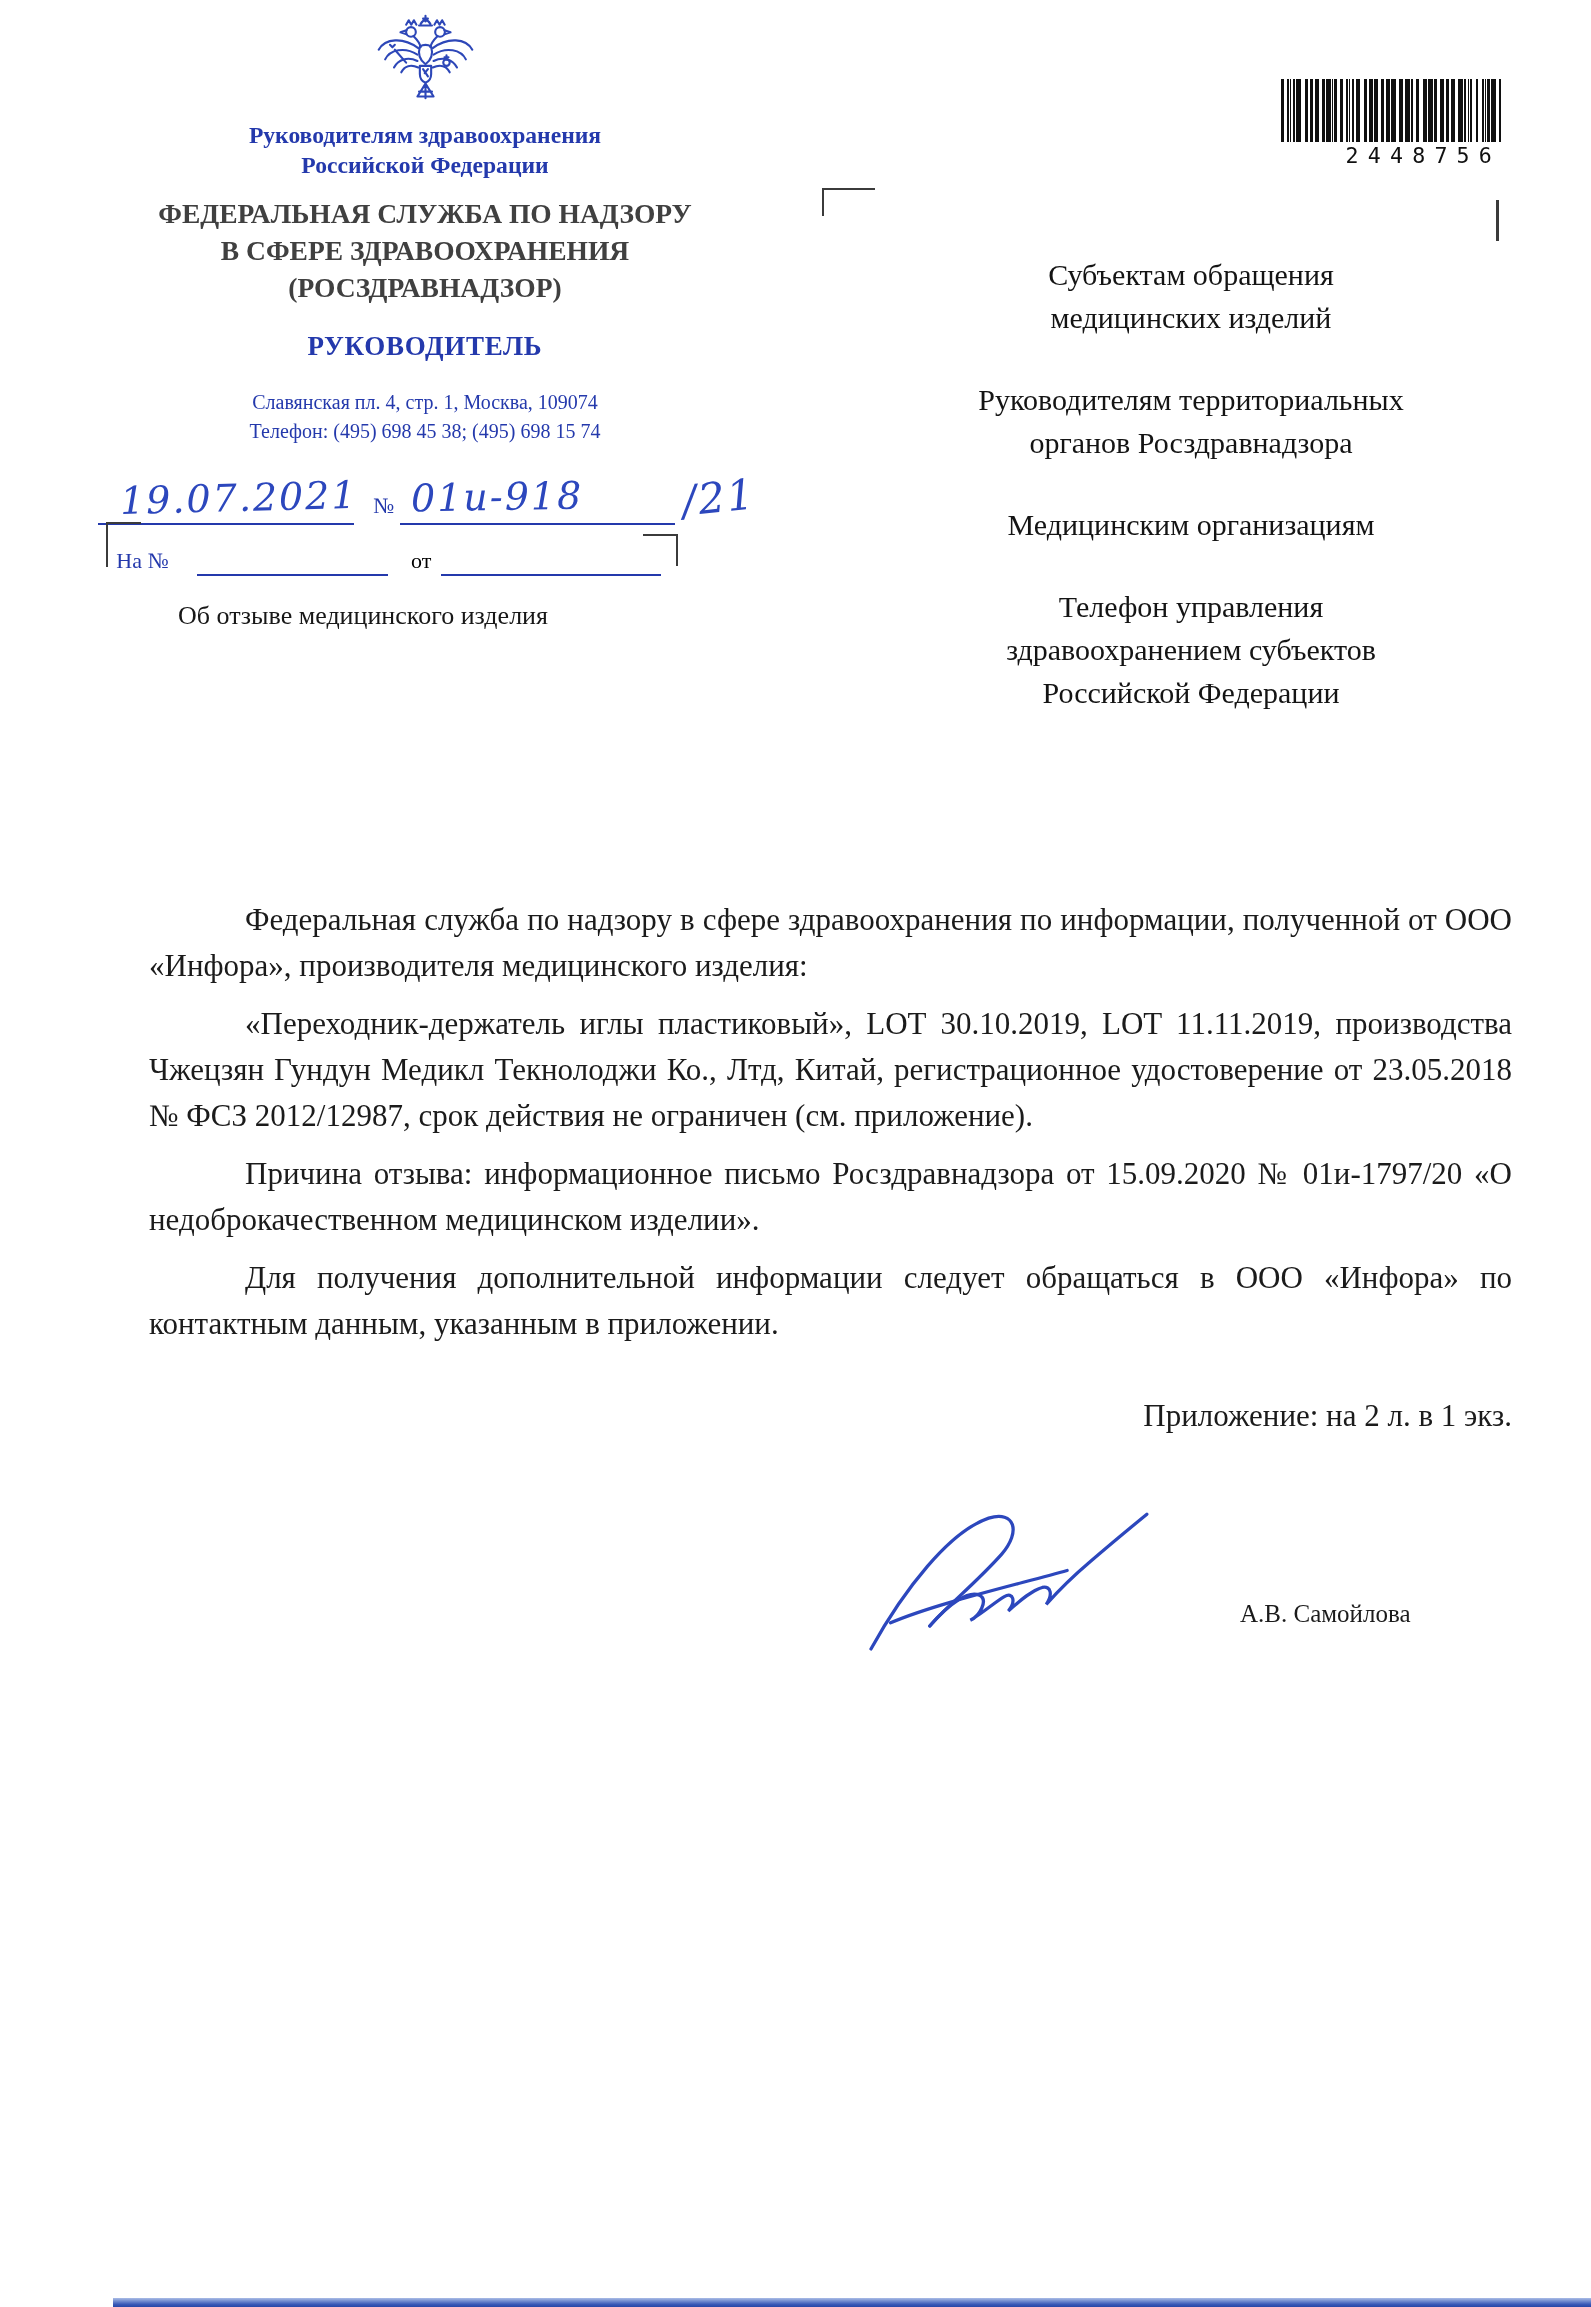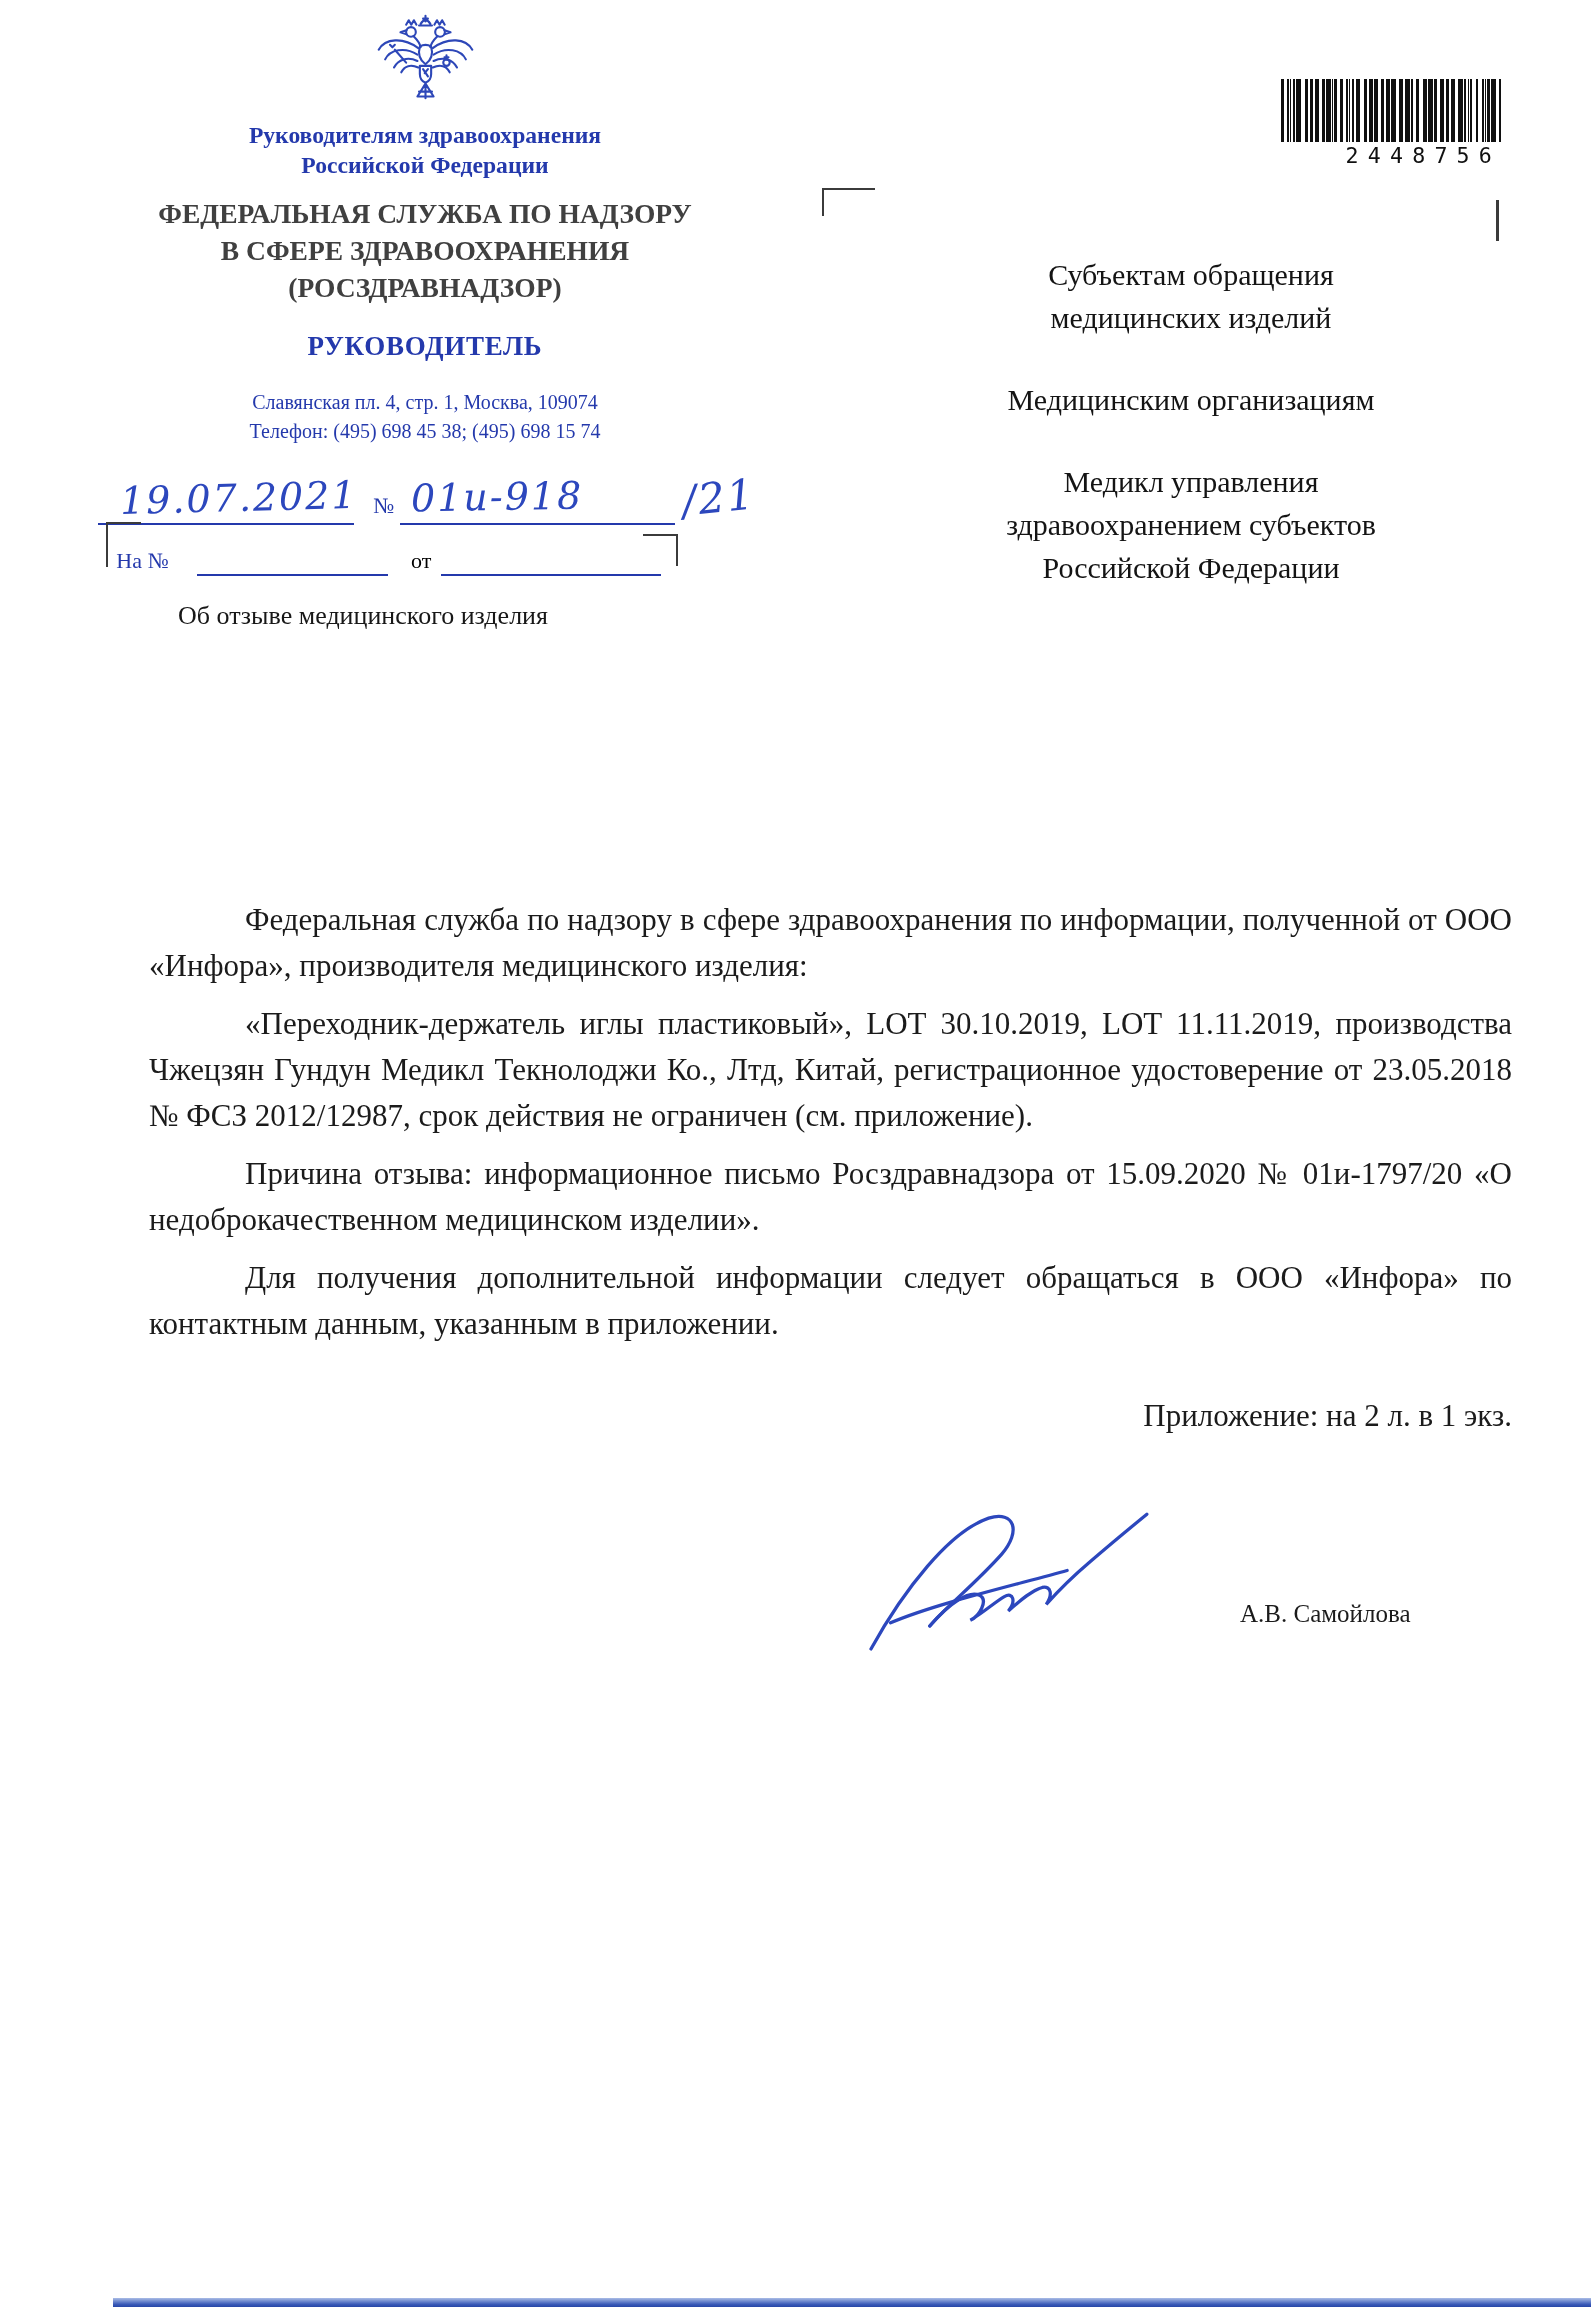--- a/index.html
+++ b/index.html
@@ -160,22 +160,24 @@
   <div class="mark mark-subj-right"></div>
 
   <div class="barcode-wrap">
     <div class="barcode-bars"></div>
     <div class="barcode-num">2448756</div>
   </div>
 
   <div class="addr-block">
     <p class="pre">Субъектам обращения
 медицинских изделий</p>
+    <p class="pre">Руководителям территориальных
+органов Росздравнадзора</p>
     <p class="pre">Медицинским организациям</p>
-    <p class="pre">Медикл управления
+    <p class="pre">Телефон управления
 здравоохранением субъектов
 Российской Федерации</p>
   </div>
 
   <div class="subject">Об отзыве медицинского изделия</div>
 
   <div class="body-text">
     <p>Федеральная служба по надзору в сфере здравоохранения по информации, полученной от ООО «Инфора», производителя медицинского изделия:</p>
     <p>«Переходник-держатель иглы пластиковый», LOT 30.10.2019, LOT 11.11.2019, производства Чжецзян Гундун Медикл Текнолоджи Ко., Лтд, Китай, регистрационное удостоверение от 23.05.2018 № ФСЗ 2012/12987, срок действия не ограничен (см. приложение).</p>
     <p>Причина отзыва: информационное письмо Росздравнадзора от 15.09.2020 № 01и-1797/20 «О недоброкачественном медицинском изделии».</p>

